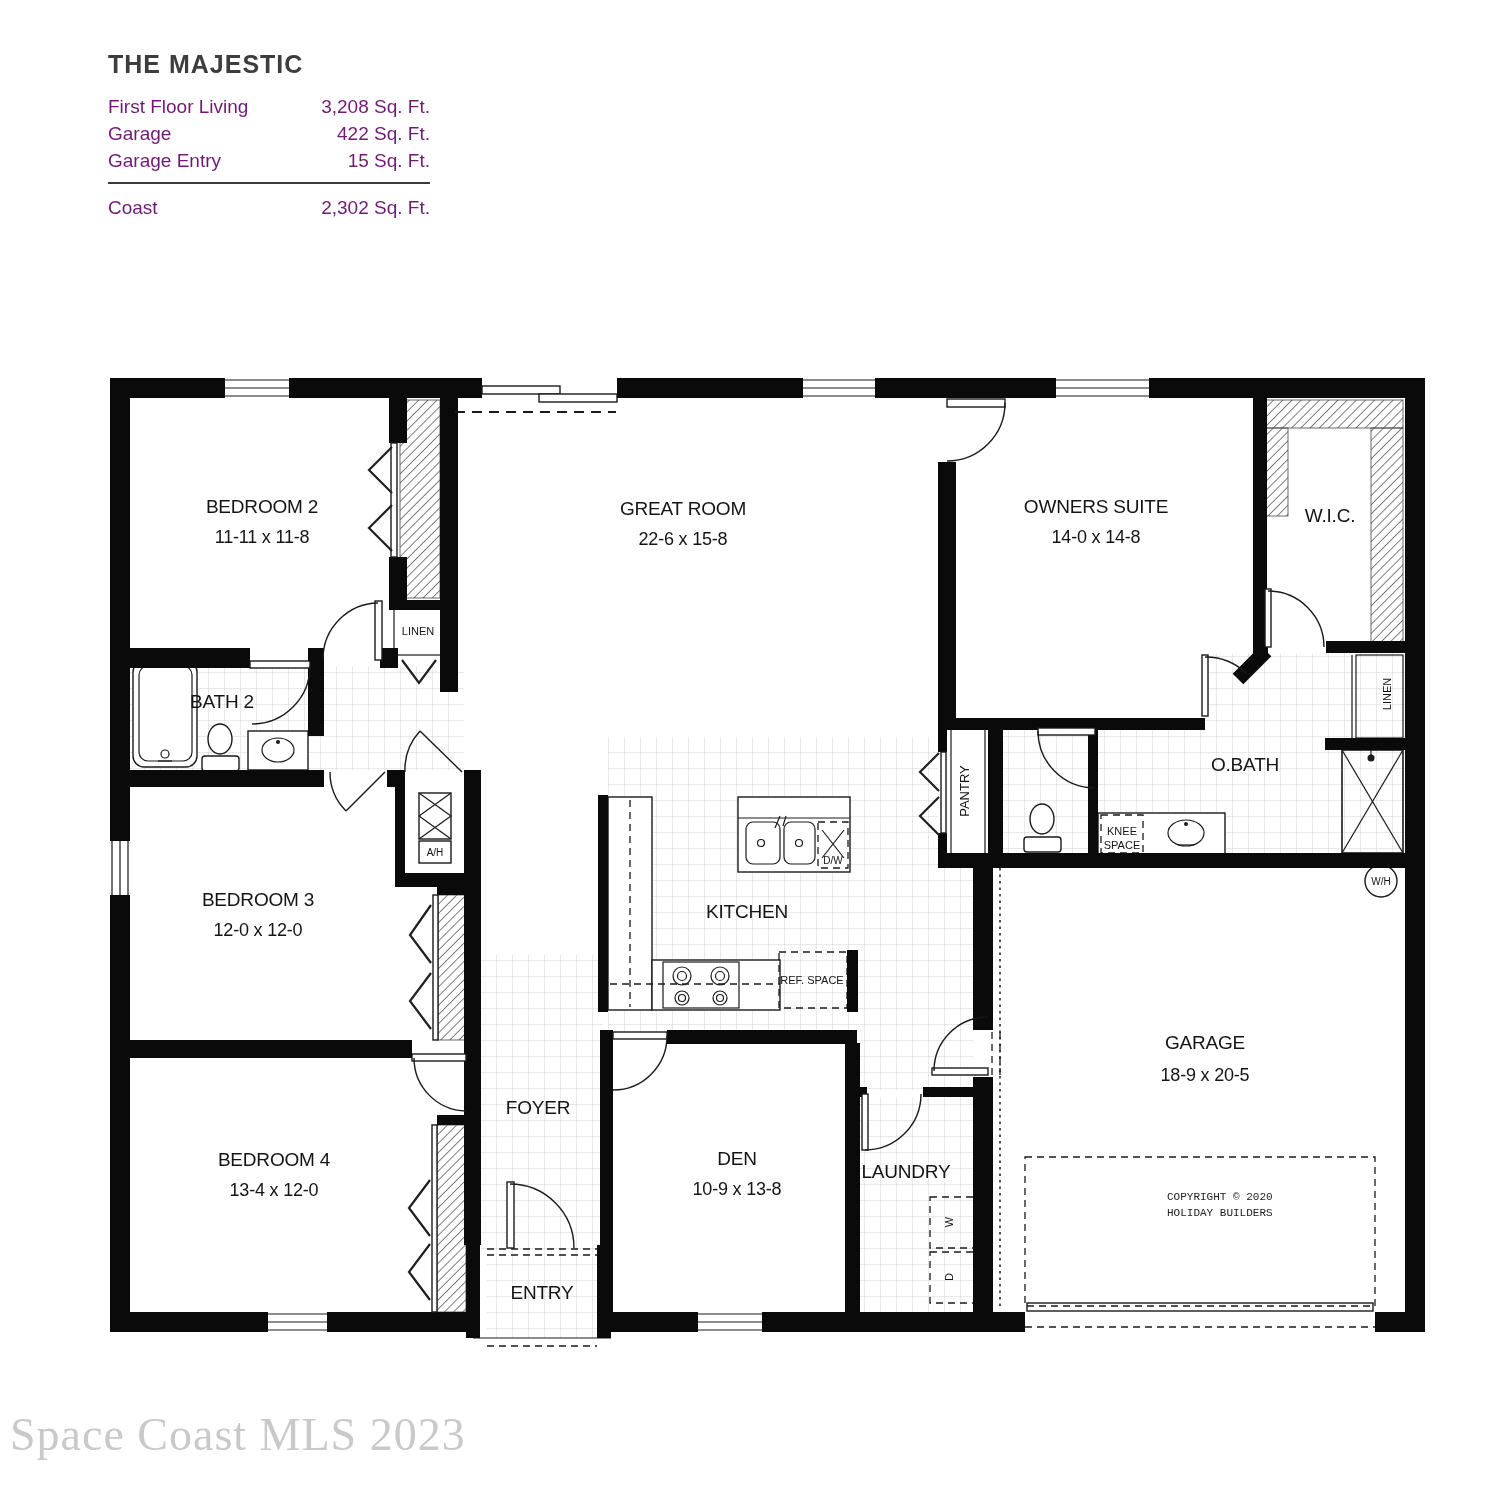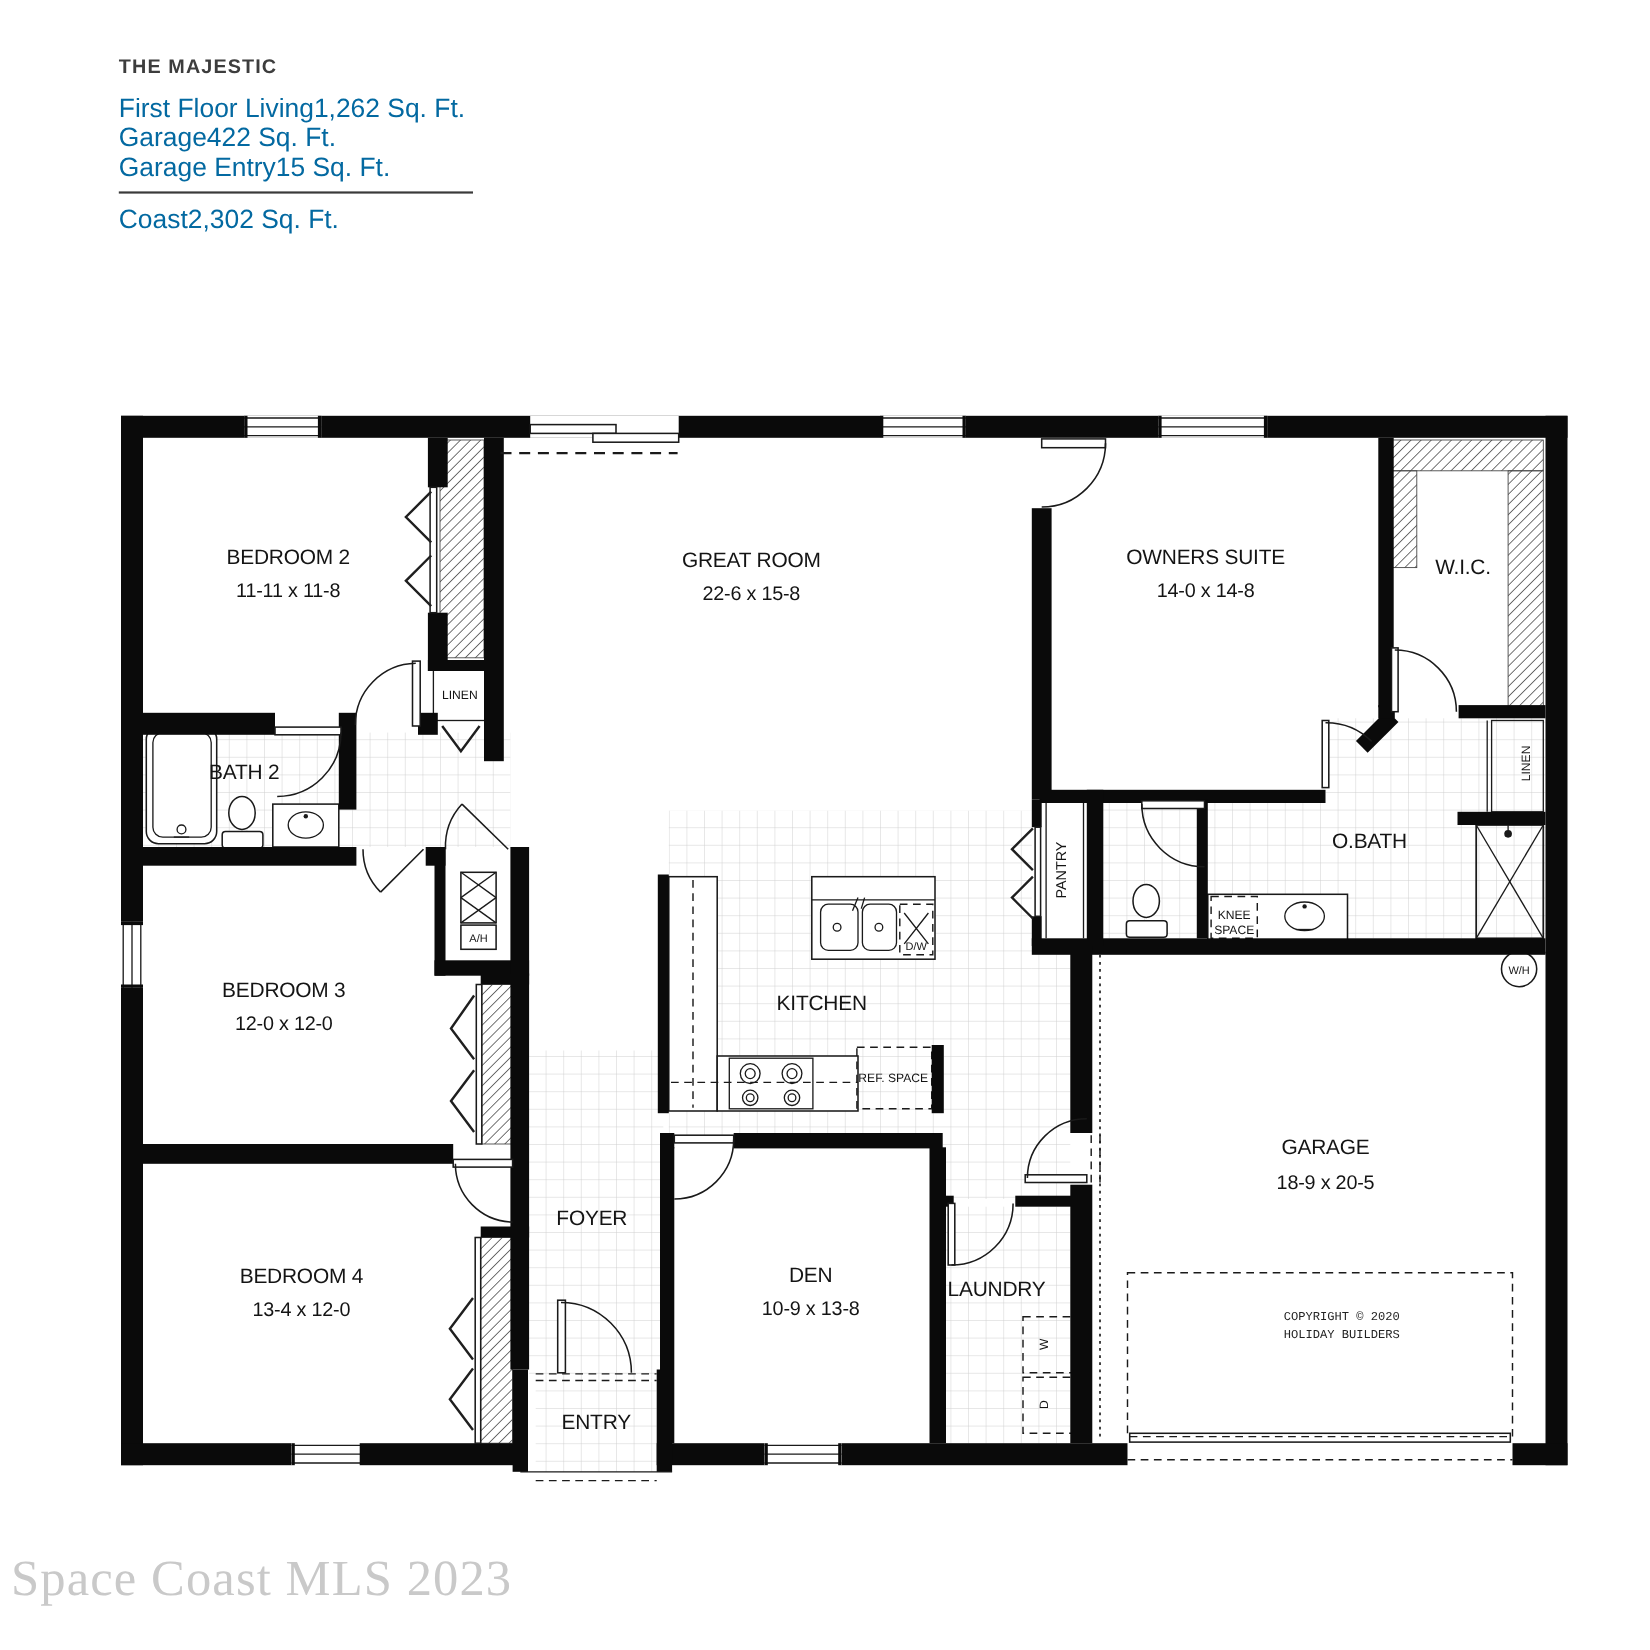--- a/index.html
+++ b/index.html
@@ -1,21 +1,21 @@
 <!DOCTYPE html>
 <html><head>
 <meta charset="utf-8">
 <style>
   html,body{margin:0;padding:0;background:#fff;}
   #page{position:relative;width:1500px;height:1500px;background:#ffffff;overflow:hidden;
         font-family:"Liberation Sans",sans-serif;}
   
   #titleblock{position:absolute;left:108px;top:50px;width:322px;color:#474747;}
-  #titleblock h1{margin:0 0 14px 0;font-size:18px;letter-spacing:1px;color:#3d3d3d;font-weight:bold;}
-  .tb-row{display:flex;justify-content:flex-start;font-size:24px;line-height:27px;color:#0369a1;}
+  #titleblock h1{margin:0 0 14px 0;font-size:25px;letter-spacing:1px;color:#3d3d3d;font-weight:bold;}
+  .tb-row{display:flex;justify-content:space-between;font-size:19px;line-height:27px;color:#701a75;}
   .tb-divider{border-top:2px solid #3a3a3a;margin:8px 0 10px 0;height:0;}
   
   #watermark{position:absolute;left:10px;top:1408px;font-family:"Liberation Serif",serif;
              font-size:46px;letter-spacing:1px;color:#c9c9c9;font-weight:400;}
   
   #plan{position:absolute;left:0;top:0;}
   .wall{fill:#0a0a0a;}
   .thin{fill:none;stroke:#1a1a1a;stroke-width:1.6;}
   .thin2{fill:none;stroke:#1a1a1a;stroke-width:1.2;}
   .white{fill:#ffffff;}
@@ -33,21 +33,21 @@
 </style>
 </head>
 <body>
 
 <div id="page">
 
   <div id="titleblock">
     <h1>THE MAJESTIC</h1>
     <div class="tb-row">
       <span>First Floor Living</span>
-      <span>1,262 Sq. Ft.</span>
+      <span>3,208 Sq. Ft.</span>
     </div>
     <div class="tb-row">
       <span>Garage</span>
       <span>422 Sq. Ft.</span>
     </div>
     <div class="tb-row">
       <span>Garage Entry</span>
       <span>15 Sq. Ft.</span>
     </div>
     <div class="tb-divider"></div>

